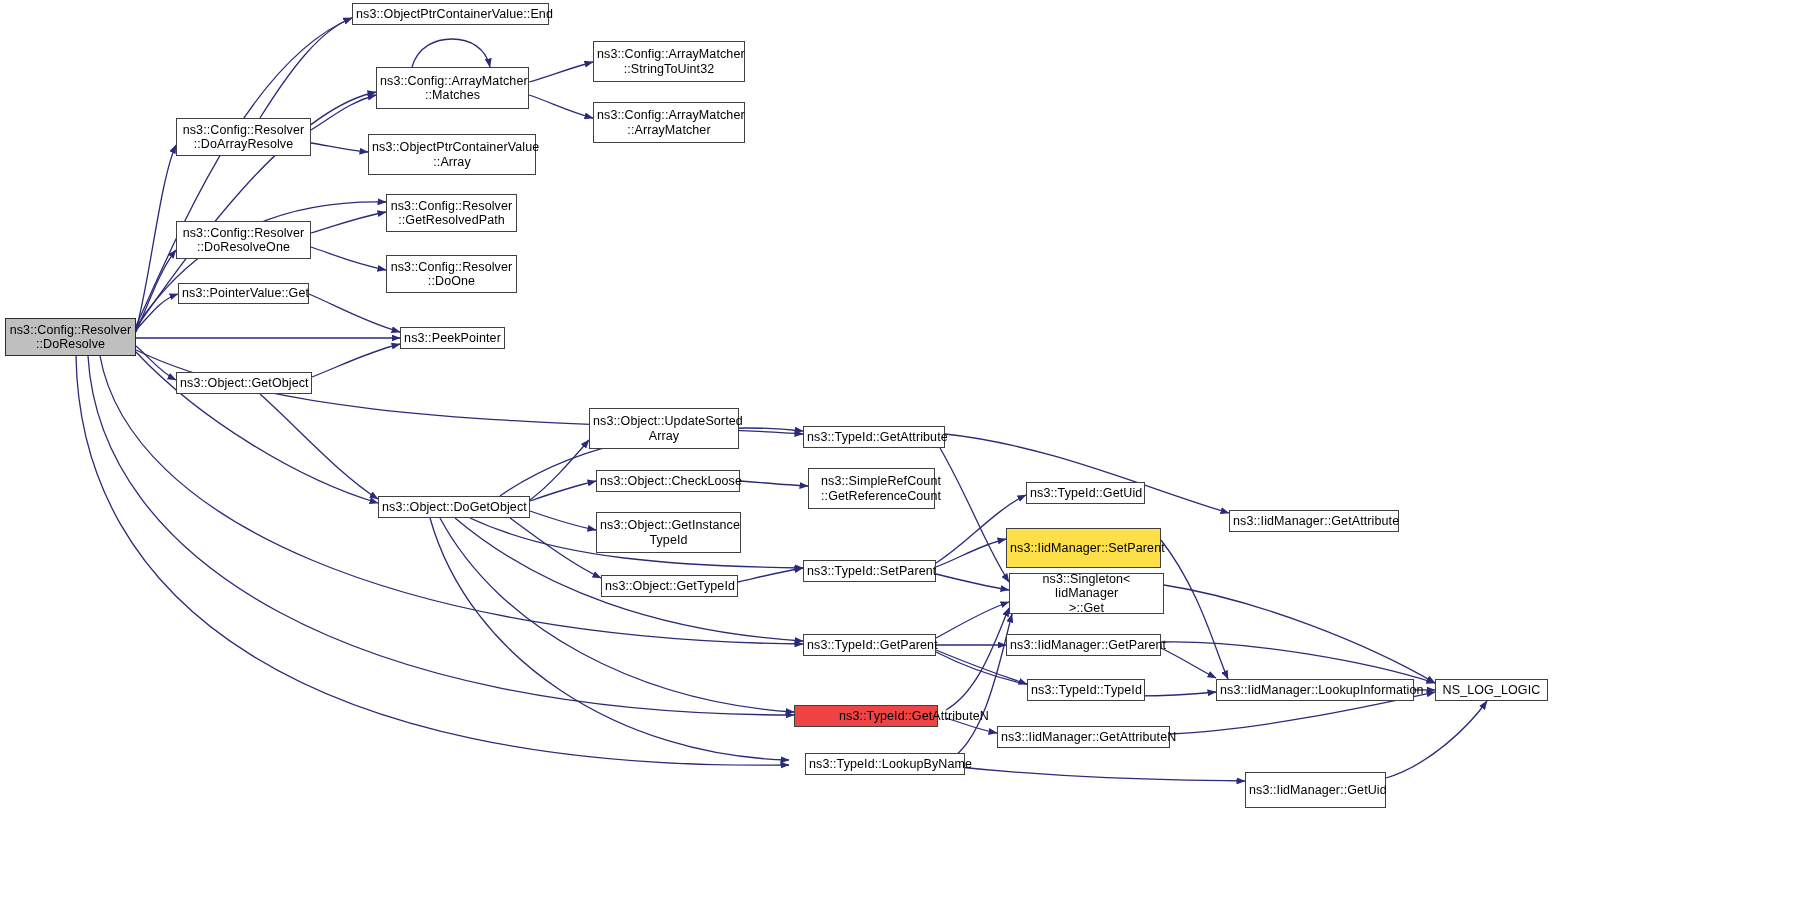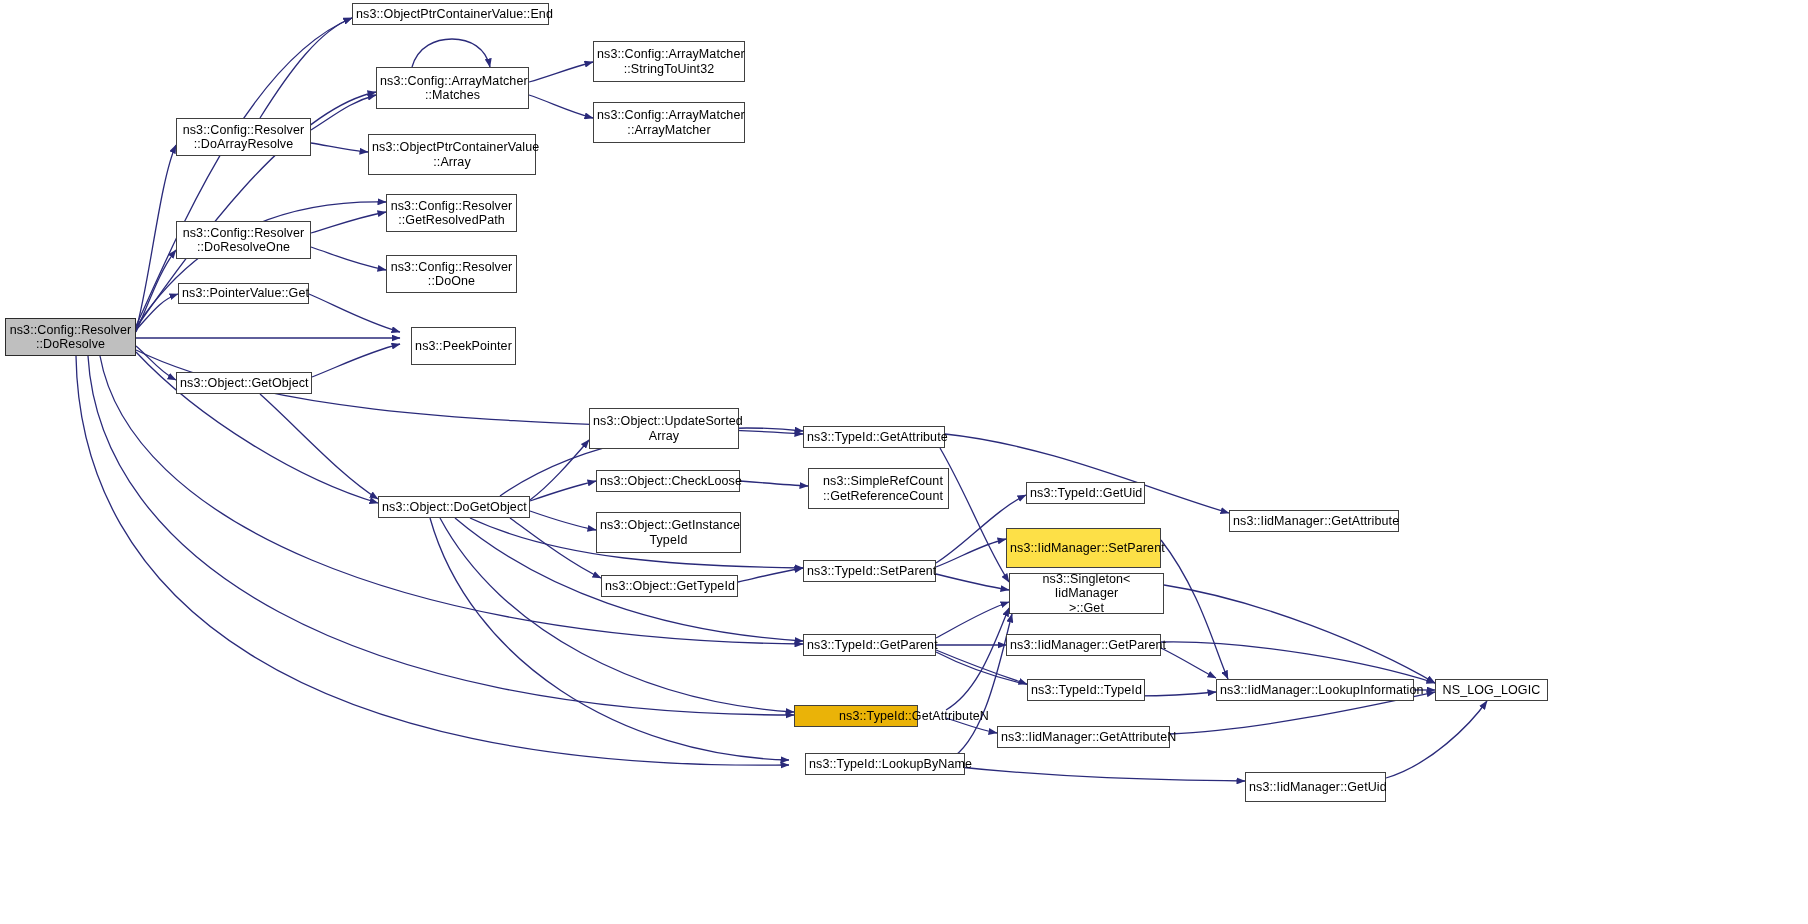--- a/index.html
+++ b/index.html
@@ -139,41 +139,41 @@
 ::StringToUint32</span></div>
       <div class="node" style="left: 593px; top: 102px; width: 152px; height: 41px; border-color: rgb(64, 64, 64); background: rgb(255, 255, 255);"><span class="node-label">ns3::Config::ArrayMatcher
 ::ArrayMatcher</span></div>
       <div class="node" style="left: 176px; top: 221px; width: 135px; height: 38px; border-color: rgb(64, 64, 64); background: rgb(255, 255, 255);"><span class="node-label">ns3::Config::Resolver
 ::DoResolveOne</span></div>
       <div class="node" style="left: 386px; top: 194px; width: 131px; height: 38px; border-color: rgb(64, 64, 64); background: rgb(255, 255, 255);"><span class="node-label">ns3::Config::Resolver
 ::GetResolvedPath</span></div>
       <div class="node" style="left: 386px; top: 255px; width: 131px; height: 38px; border-color: rgb(64, 64, 64); background: rgb(255, 255, 255);"><span class="node-label">ns3::Config::Resolver
 ::DoOne</span></div>
       <div class="node" style="left: 178px; top: 283px; width: 131px; height: 21px; border-color: rgb(64, 64, 64); background: rgb(255, 255, 255);"><span class="node-label">ns3::PointerValue::Get</span></div>
-      <div class="node" style="left: 400px; top: 327px; width: 105px; height: 38px; border-color: rgb(64, 64, 64); background: rgb(255, 255, 255); margin-left: 11px;"><span class="node-label">ns3::PeekPointer</span></div>
+      <div class="node" style="left: 400px; top: 327px; width: 105px; height: 22px; border-color: rgb(64, 64, 64); background: rgb(255, 255, 255);"><span class="node-label">ns3::PeekPointer</span></div>
       <div class="node" style="left: 176px; top: 372px; width: 136px; height: 22px; border-color: rgb(64, 64, 64); background: rgb(255, 255, 255);"><span class="node-label">ns3::Object::GetObject</span></div>
       <div class="node" style="left: 378px; top: 496px; width: 152px; height: 22px; border-color: rgb(64, 64, 64); background: rgb(255, 255, 255);"><span class="node-label">ns3::Object::DoGetObject</span></div>
       <div class="node" style="left: 589px; top: 408px; width: 150px; height: 41px; border-color: rgb(64, 64, 64); background: rgb(255, 255, 255);"><span class="node-label">ns3::Object::UpdateSorted
 Array</span></div>
       <div class="node" style="left: 596px; top: 470px; width: 144px; height: 22px; border-color: rgb(64, 64, 64); background: rgb(255, 255, 255);"><span class="node-label">ns3::Object::CheckLoose</span></div>
       <div class="node" style="left: 596px; top: 512px; width: 145px; height: 41px; border-color: rgb(64, 64, 64); background: rgb(255, 255, 255);"><span class="node-label">ns3::Object::GetInstance
 TypeId</span></div>
       <div class="node" style="left: 601px; top: 575px; width: 137px; height: 22px; border-color: rgb(64, 64, 64); background: rgb(255, 255, 255);"><span class="node-label">ns3::Object::GetTypeId</span></div>
       <div class="node" style="left: 803px; top: 426px; width: 142px; height: 22px; border-color: rgb(64, 64, 64); background: rgb(255, 255, 255);"><span class="node-label">ns3::TypeId::GetAttribute</span></div>
-      <div class="node" style="left: 808px; top: 468px; width: 141px; height: 41px; border-color: rgb(64, 64, 64); background: rgb(255, 255, 255); padding-left: 12px;"><span class="node-label">ns3::SimpleRefCount
+      <div class="node" style="left: 808px; top: 468px; width: 127px; height: 41px; border-color: rgb(64, 64, 64); background: rgb(255, 255, 255); padding-left: 12px;"><span class="node-label">ns3::SimpleRefCount
 ::GetReferenceCount</span></div>
       <div class="node" style="left: 803px; top: 560px; width: 133px; height: 22px; border-color: rgb(64, 64, 64); background: rgb(255, 255, 255);"><span class="node-label">ns3::TypeId::SetParent</span></div>
       <div class="node" style="left: 803px; top: 634px; width: 133px; height: 22px; border-color: rgb(64, 64, 64); background: rgb(255, 255, 255);"><span class="node-label">ns3::TypeId::GetParent</span></div>
-      <div class="node" style="left: 794px; top: 705px; width: 124px; height: 22px; border-color: rgb(64, 64, 64); background: #eab308; padding-left: 44px;"><span class="node-label">ns3::TypeId::GetAttributeN</span></div>
+      <div class="node" style="left: 794px; top: 705px; width: 144px; height: 22px; border-color: rgb(64, 64, 64); background: #ef4444; padding-left: 44px;"><span class="node-label">ns3::TypeId::GetAttributeN</span></div>
       <div class="node" style="left: 789px; top: 753px; width: 160px; height: 22px; border-color: rgb(64, 64, 64); background: rgb(255, 255, 255); margin-left: 16px;"><span class="node-label">ns3::TypeId::LookupByName</span></div>
       <div class="node" style="left: 1026px; top: 482px; width: 119px; height: 22px; border-color: rgb(64, 64, 64); background: rgb(255, 255, 255);"><span class="node-label">ns3::TypeId::GetUid</span></div>
       <div class="node" style="left: 1006px; top: 528px; width: 155px; height: 40px; border-color: rgb(64, 64, 64); background: #fde047;"><span class="node-label">ns3::IidManager::SetParent</span></div>
       <div class="node" style="left: 1009px; top: 573px; width: 155px; height: 41px; border-color: rgb(64, 64, 64); background: rgb(255, 255, 255);"><span class="node-label">ns3::Singleton&lt; IidManager
 &gt;::Get</span></div>
       <div class="node" style="left: 1006px; top: 634px; width: 155px; height: 22px; border-color: rgb(64, 64, 64); background: rgb(255, 255, 255);"><span class="node-label">ns3::IidManager::GetParent</span></div>
       <div class="node" style="left: 1027px; top: 679px; width: 118px; height: 22px; border-color: rgb(64, 64, 64); background: rgb(255, 255, 255);"><span class="node-label">ns3::TypeId::TypeId</span></div>
       <div class="node" style="left: 997px; top: 726px; width: 173px; height: 22px; border-color: rgb(64, 64, 64); background: rgb(255, 255, 255);"><span class="node-label">ns3::IidManager::GetAttributeN</span></div>
       <div class="node" style="left: 1229px; top: 510px; width: 170px; height: 22px; border-color: rgb(64, 64, 64); background: rgb(255, 255, 255); text-align: right;"><span class="node-label">ns3::IidManager::GetAttribute</span></div>
       <div class="node" style="left: 1216px; top: 679px; width: 198px; height: 22px; border-color: rgb(64, 64, 64); background: rgb(255, 255, 255);"><span class="node-label">ns3::IidManager::LookupInformation</span></div>
-      <div class="node" style="left: 1245px; top: 772px; width: 141px; height: 30px; border-color: rgb(64, 64, 64); background: rgb(255, 255, 255); text-align: right;"><span class="node-label">ns3::IidManager::GetUid</span></div>
+      <div class="node" style="left: 1245px; top: 772px; width: 141px; height: 36px; border-color: rgb(64, 64, 64); background: rgb(255, 255, 255); text-align: right;"><span class="node-label">ns3::IidManager::GetUid</span></div>
       <div class="node" style="left: 1435px; top: 679px; width: 113px; height: 22px; border-color: rgb(64, 64, 64); background: rgb(255, 255, 255);"><span class="node-label">NS_LOG_LOGIC</span></div>
     </div>
 </div>
 
 </body></html>

